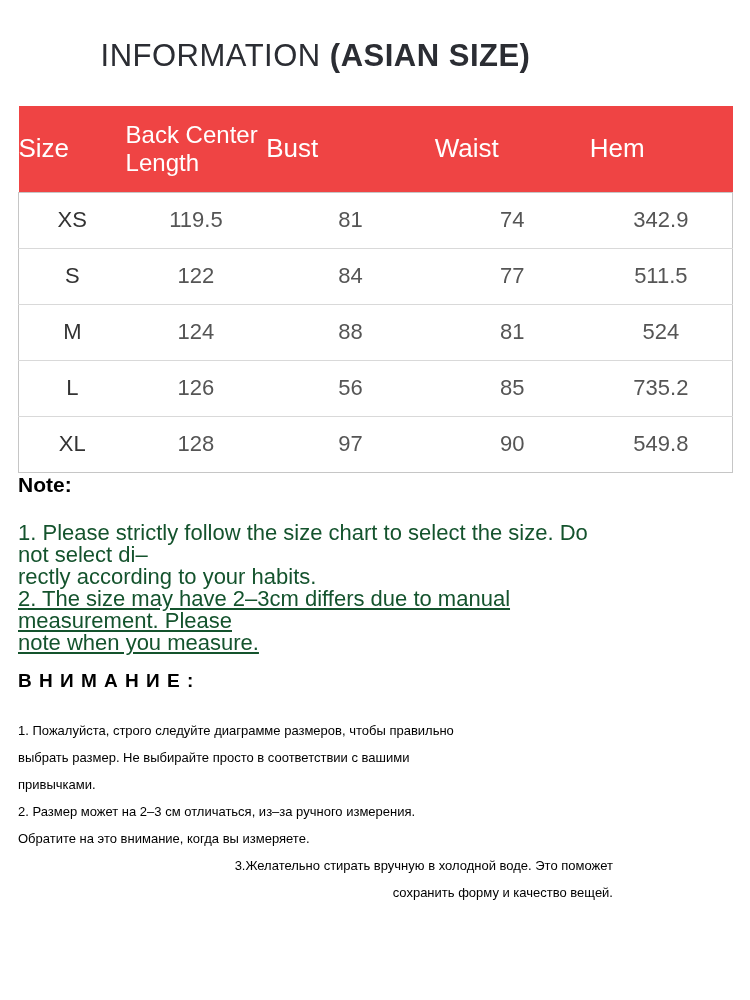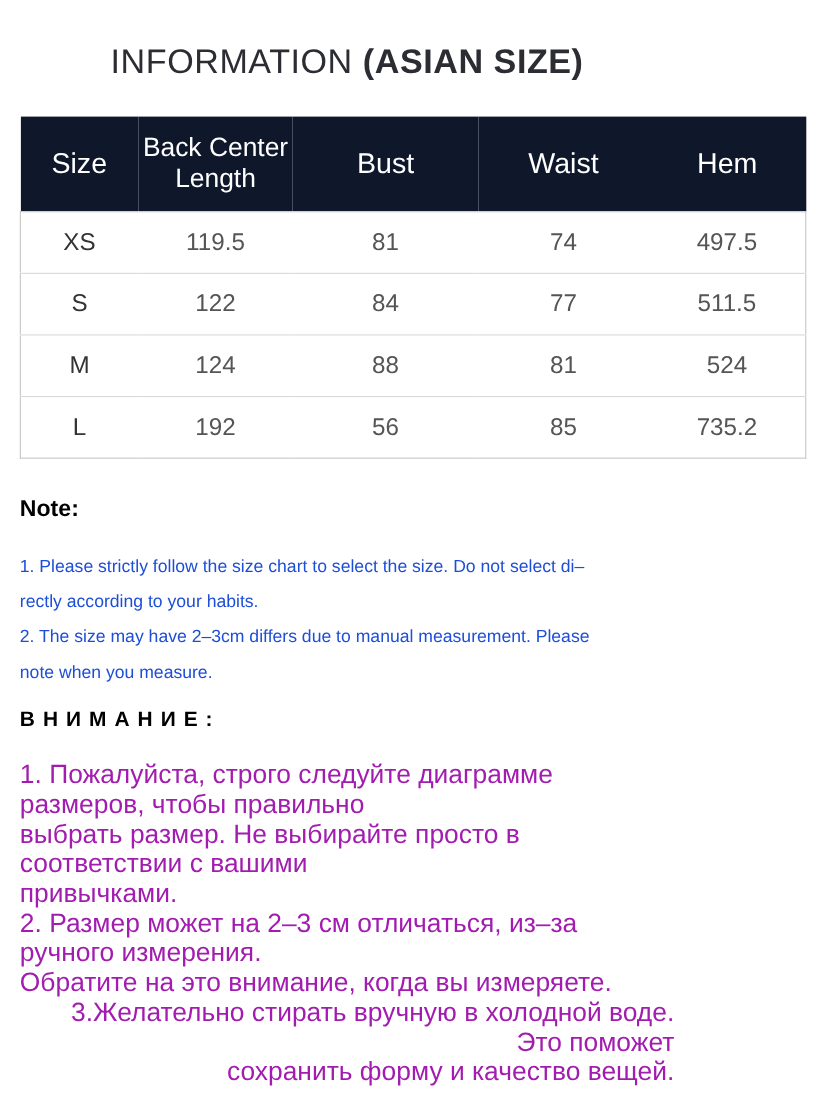--- a/index.html
+++ b/index.html
@@ -30,27 +30,27 @@
   .title .bold { font-weight: 700; font-stretch: condensed; }
 
   
   table.size-table {
     width: 715px;
     margin-top: 32px;
     border-collapse: collapse;
     table-layout: fixed;
   }
   table.size-table thead th {
-    background: #0f172a;
+    background: #ef4444;
     color: #ffffff;
     font-weight: 400;
     height: 86px;
     font-size: 26px;
     vertical-align: middle;
-    text-align: center;
+    text-align: left;
     white-space: pre-line;
     line-height: 1.15;
   }
   table.size-table thead th.small { font-size: 24px; }
   table.size-table col.c-size  { width: 15%;   }
   table.size-table col.c-bcl   { width: 19.7%; }
   table.size-table col.c-bust  { width: 23.6%; }
   table.size-table col.c-waist { width: 21.7%; }
   table.size-table col.c-hem   { width: 20%;   }
   table.size-table tbody td {
@@ -63,45 +63,45 @@
     background: #ffffff;
     margin-left: 22px;
   }
   table.size-table tbody td.size-cell { color: #333333; }
   table.size-table tbody {
     border: 1px solid #c6c6c6;
   }
   table.size-table tbody tr:last-child td { border-bottom: none; }
 
   
-  .note-block { margin-top: 34px; }
+  .note-block { }
   .note-heading {
     font-size: 21px;
     font-weight: 700;
     color: #000000;
   }
   .note-text {
     margin-top: 25px;
-    font-size: 16px;
-    line-height: 32px;
-    color: #1d4ed8;
+    font-size: 22px;
+    line-height: 22px;
+    color: #14532d;
     white-space: pre-line;
   }
   .ru-block { margin-top: 16px; }
   .ru-heading {
     font-size: 19px;
     font-weight: 700;
     color: #000000;
     letter-spacing: 1px;
   }
   .ru-text {
     margin-top: 25px;
-    font-size: 24px;
+    font-size: 13px;
     line-height: 27px;
-    color: #a21caf;
+    color: #000000;
     white-space: pre-line;
   }
 </style>
 </head>
 <body>
 
 <div class="page">
 
   <h1 class="title"><span class="regular">INFORMATION </span><span class="bold">(ASIAN SIZE)</span></h1>
 
@@ -122,51 +122,58 @@
         <th>Waist</th>
         <th>Hem</th>
       </tr>
     </thead>
     <tbody>
       <tr>
         <td class="size-cell">XS</td>
         <td>119.5</td>
         <td>81</td>
         <td>74</td>
-        <td>497.5</td>
+        <td>342.9</td>
       </tr>
       <tr>
         <td class="size-cell">S</td>
         <td>122</td>
         <td>84</td>
         <td>77</td>
         <td>511.5</td>
       </tr>
       <tr>
         <td class="size-cell">M</td>
         <td>124</td>
         <td>88</td>
         <td>81</td>
         <td>524</td>
       </tr>
       <tr>
         <td class="size-cell">L</td>
-        <td>192</td>
+        <td>126</td>
         <td>56</td>
         <td>85</td>
         <td>735.2</td>
+      </tr>
+      <tr>
+        <td class="size-cell">XL</td>
+        <td>128</td>
+        <td>97</td>
+        <td>90</td>
+        <td>549.8</td>
       </tr>
     </tbody>
   </table>
 
   <div class="note-block">
     <div class="note-heading">Note:</div>
     <p class="note-text">1. Please strictly follow the size chart  to select the size. Do not select di–
 rectly according to your habits.</p>
-    <p class="note-text" style="margin-top:0;">2. The size may have 2–3cm differs due to manual measurement. Please
+    <p class="note-text" style="margin-top:0;text-decoration:underline;">2. The size may have 2–3cm differs due to manual measurement. Please
 note when you measure.</p>
   </div>
 
   <div class="ru-block">
     <div class="ru-heading">В Н И М А Н И Е :</div>
     <p class="ru-text">1. Пожалуйста, строго следуйте диаграмме размеров, чтобы правильно
 выбрать размер. Не выбирайте просто в соответствии с вашими
 привычками.</p>
     <p class="ru-text" style="margin-top:0;">2. Размер может на 2–3 см отличаться, из–за ручного измерения.
 Обратите на это внимание, когда вы измеряете.</p>

